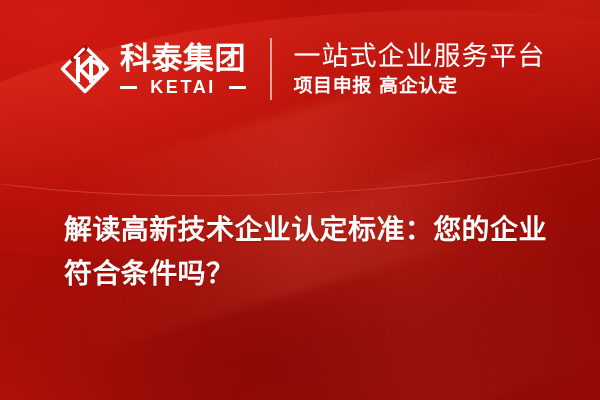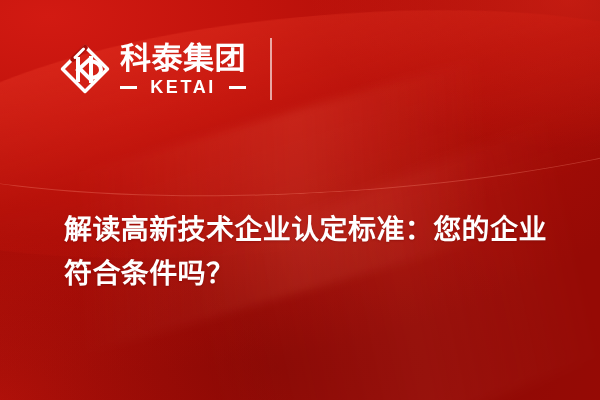--- a/index.html
+++ b/index.html
@@ -234,18 +234,22 @@
         <div class="logo-en-row">
           <span class="logo-dash"></span>
           <span class="logo-en">KETAI</span>
           <span class="logo-dash"></span>
         </div>
       </div>
     </div>
 
     <div class="divider"></div>
 
+    <div class="tagline">
+      <div class="tagline-main">一站式企业服务平台</div>
+      <div class="tagline-sub">项目申报 高企认定</div>
+    </div>
 
   </div>
 
   <h1 class="headline">解读高新技术企业认定标准：您的企业符合条件吗？</h1>
 
 </div>
 
 </body></html>

